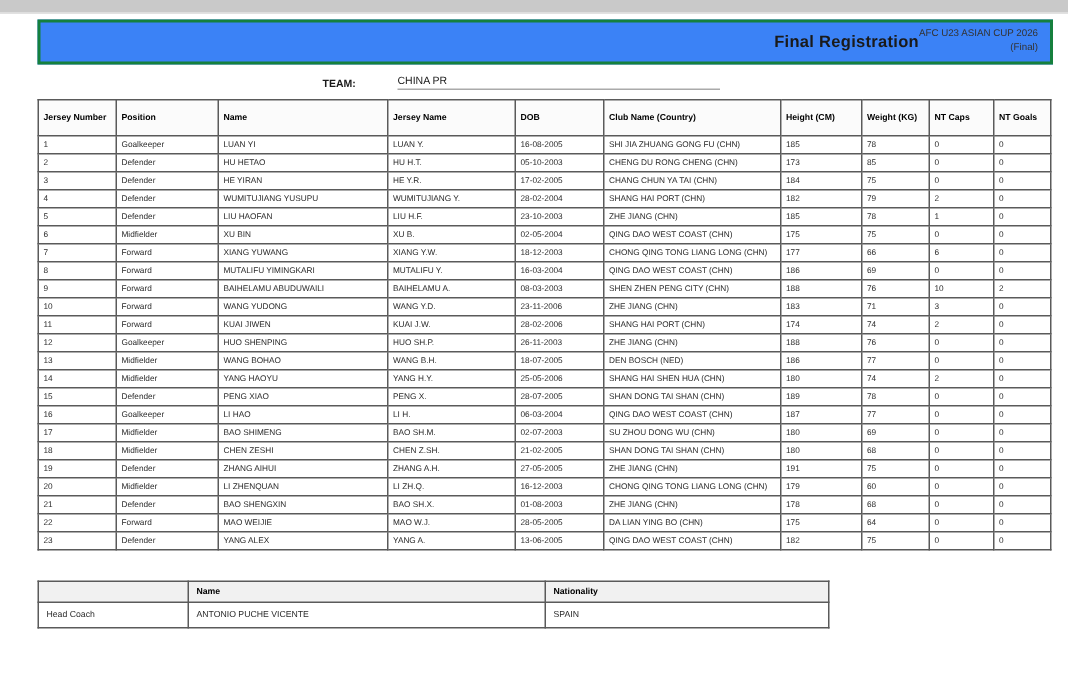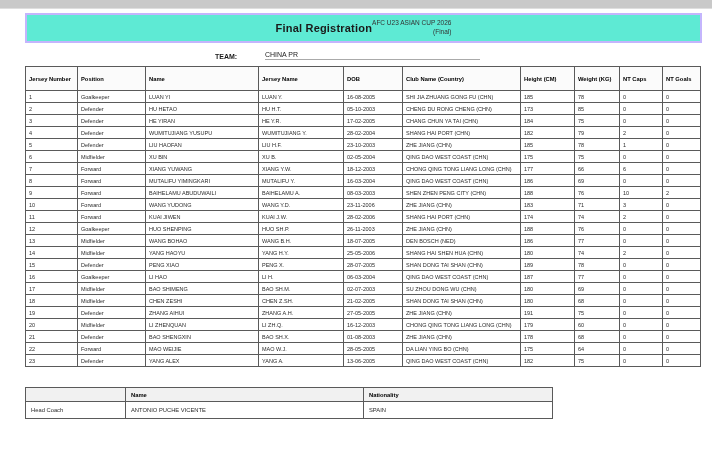--- a/index.html
+++ b/index.html
@@ -1,20 +1,20 @@
 <!DOCTYPE html>
 <html><head>
 <meta charset="utf-8">
 <style>
   * { box-sizing: border-box; margin: 0; padding: 0; }
   html, body { width: 712px; height: 455px; background: #ffffff; overflow: hidden;
     font-family: "Liberation Sans", sans-serif; color: #1a1a1a; }
   .top-strip { width: 712px; height: 9px; background: #c9c9c9; border-bottom: 1px solid #dedede; }
-  .header-box { margin: 4px 10px 0 25px; border: 2px solid #c4b5fd; background: #5eead4;
-    height: 30px; display: flex; align-items: center; justify-content: center; padding: 0 8px; }
+  .header-box { margin: 4px 10px 0 25px; border: 2px solid #15803d; background: #3b82f6;
+    height: 30px; display: flex; align-items: center; justify-content: flex-end; padding: 0 8px; }
   .page-title { font-size: 11px; font-weight: bold; letter-spacing: 0.2px; }
   .competition { text-align: right; font-size: 6.5px; line-height: 1.35; color: #333; }
   .team-row { margin: 8px 0 6px 215px; display: flex; align-items: flex-end; }
   .team-label { font-size: 7px; font-weight: bold; width: 50px; }
   .team-value { font-size: 7px; width: 215px; border-bottom: 1px solid #aaa; padding-bottom: 1px; }
   .players-wrap { margin: 0 12px 0 25px; }
   table { border-collapse: collapse; table-layout: fixed; width: 675px; }
   .players-table { border: 1.5px solid #333; }
   .players-table th, .players-table td { border: 1px solid #5a5a5a; font-size: 5.5px;
     padding: 0 3px; height: 12px; text-align: left; white-space: nowrap; overflow: hidden;

